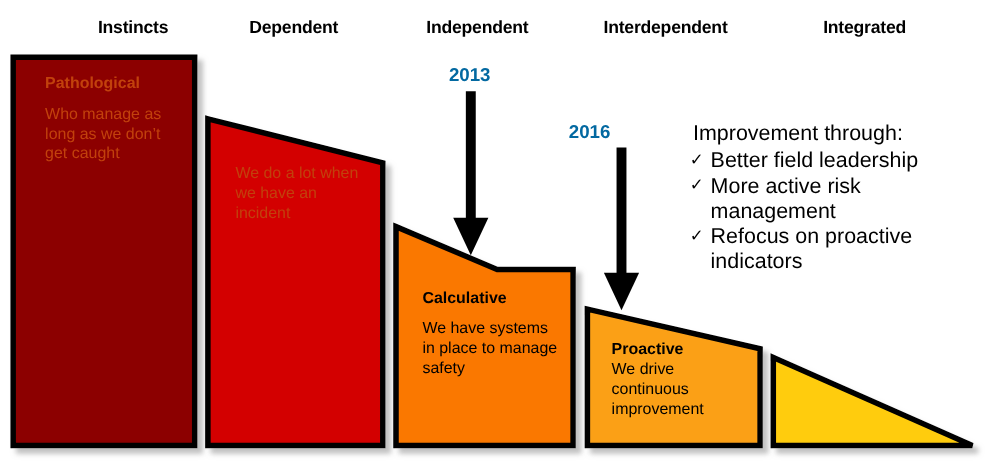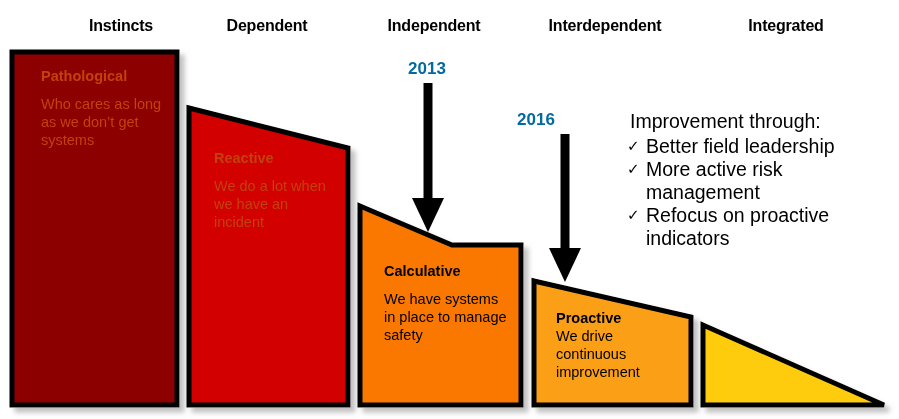--- a/index.html
+++ b/index.html
@@ -129,25 +129,24 @@
       <line x1="565" y1="134" x2="565" y2="255" stroke="#000000" stroke-width="9"></line>
       <polygon points="565,282 549,248 581,248" fill="#000000"></polygon>
     </g>
   </svg>
 
   <div class="year-label" style="left:427px;top:59px;">2013</div>
   <div class="year-label" style="left:536px;top:110px;">2016</div>
 
   <div class="blk-text" style="left:41px;top:68px;width:128px;">
     <div class="blk-title on-dark">Pathological</div>
-    <div class="blk-desc on-dark">Who cares as long as we don’t get systems</div>
+    <div class="blk-desc on-dark">Who manage as long as we don’t get caught</div>
   </div>
 
   <div class="blk-text" style="left:214px;top:150px;width:122px;">
-    <div class="blk-title on-dark">Reactive</div>
     <div class="blk-desc on-dark">We do a lot when we have an incident</div>
   </div>
 
   <div class="blk-text" style="left:384px;top:263px;width:128px;">
     <div class="blk-title on-light">Calculative</div>
     <div class="blk-desc on-light">We have systems in place to manage safety</div>
   </div>
 
   <div class="blk-text" style="left:556px;top:310px;width:114px;">
     <div class="blk-title tight on-light">Proactive</div>

